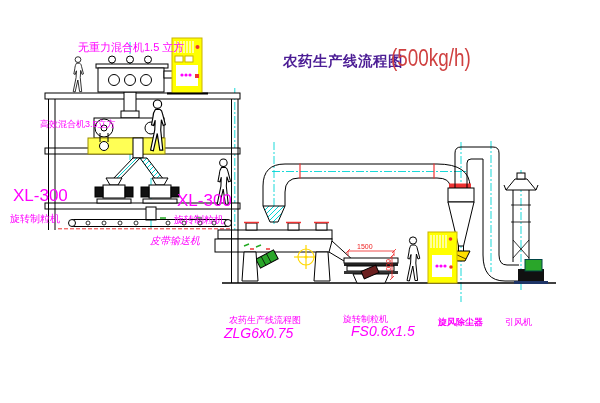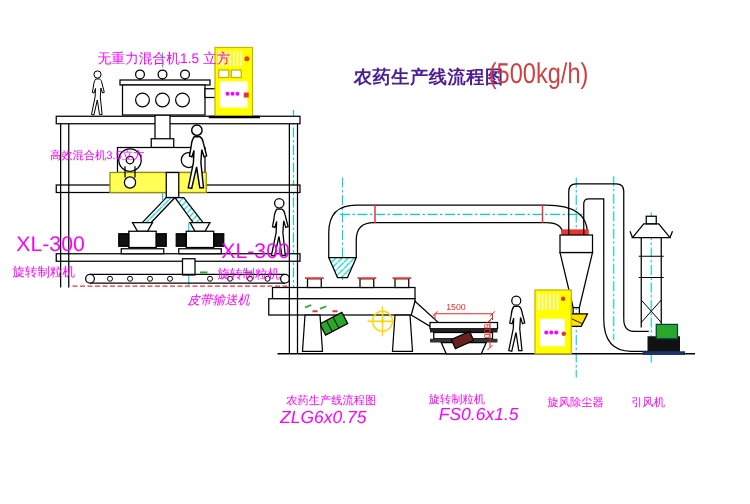--- a/index.html
+++ b/index.html
@@ -296,20 +296,20 @@
 <div class="lbl" style="left:174px;top:187px;font-size:10px;">旋转制粒机</div>
 
 <div class="lbl" style="left:150px;top:208px;font-size:10px;font-style:italic;">皮带输送机</div>
 
 <div class="lbl lbl-sm" style="left:229px;top:288px;font-size:9px;">农药生产线流程图</div>
 <div class="lbl lbl-model2" style="left:224px;top:298px;">ZLG6x0.75</div>
 
 <div class="lbl" style="left:343px;top:287px;font-size:9px;">旋转制粒机</div>
 <div class="lbl lbl-model2" style="left:351px;top:296px;">FS0.6x1.5</div>
 
-<div class="lbl" style="left:438px;top:290px;font-size:9px;">旋风除尘器</div>
+<div class="lbl" style="left:438px;top:290px;font-size:9px;font-weight:bold;">旋风除尘器</div>
 
 <div class="lbl" style="left:505px;top:290px;font-size:9px;text-align:center;">引风机</div>
 
 <div class="dim" style="left:357px;top:243px;">1500</div>
 <div class="dim dim-v" style="left:392px;top:259px;">600</div>
 
 </div>
 
 </body></html>

